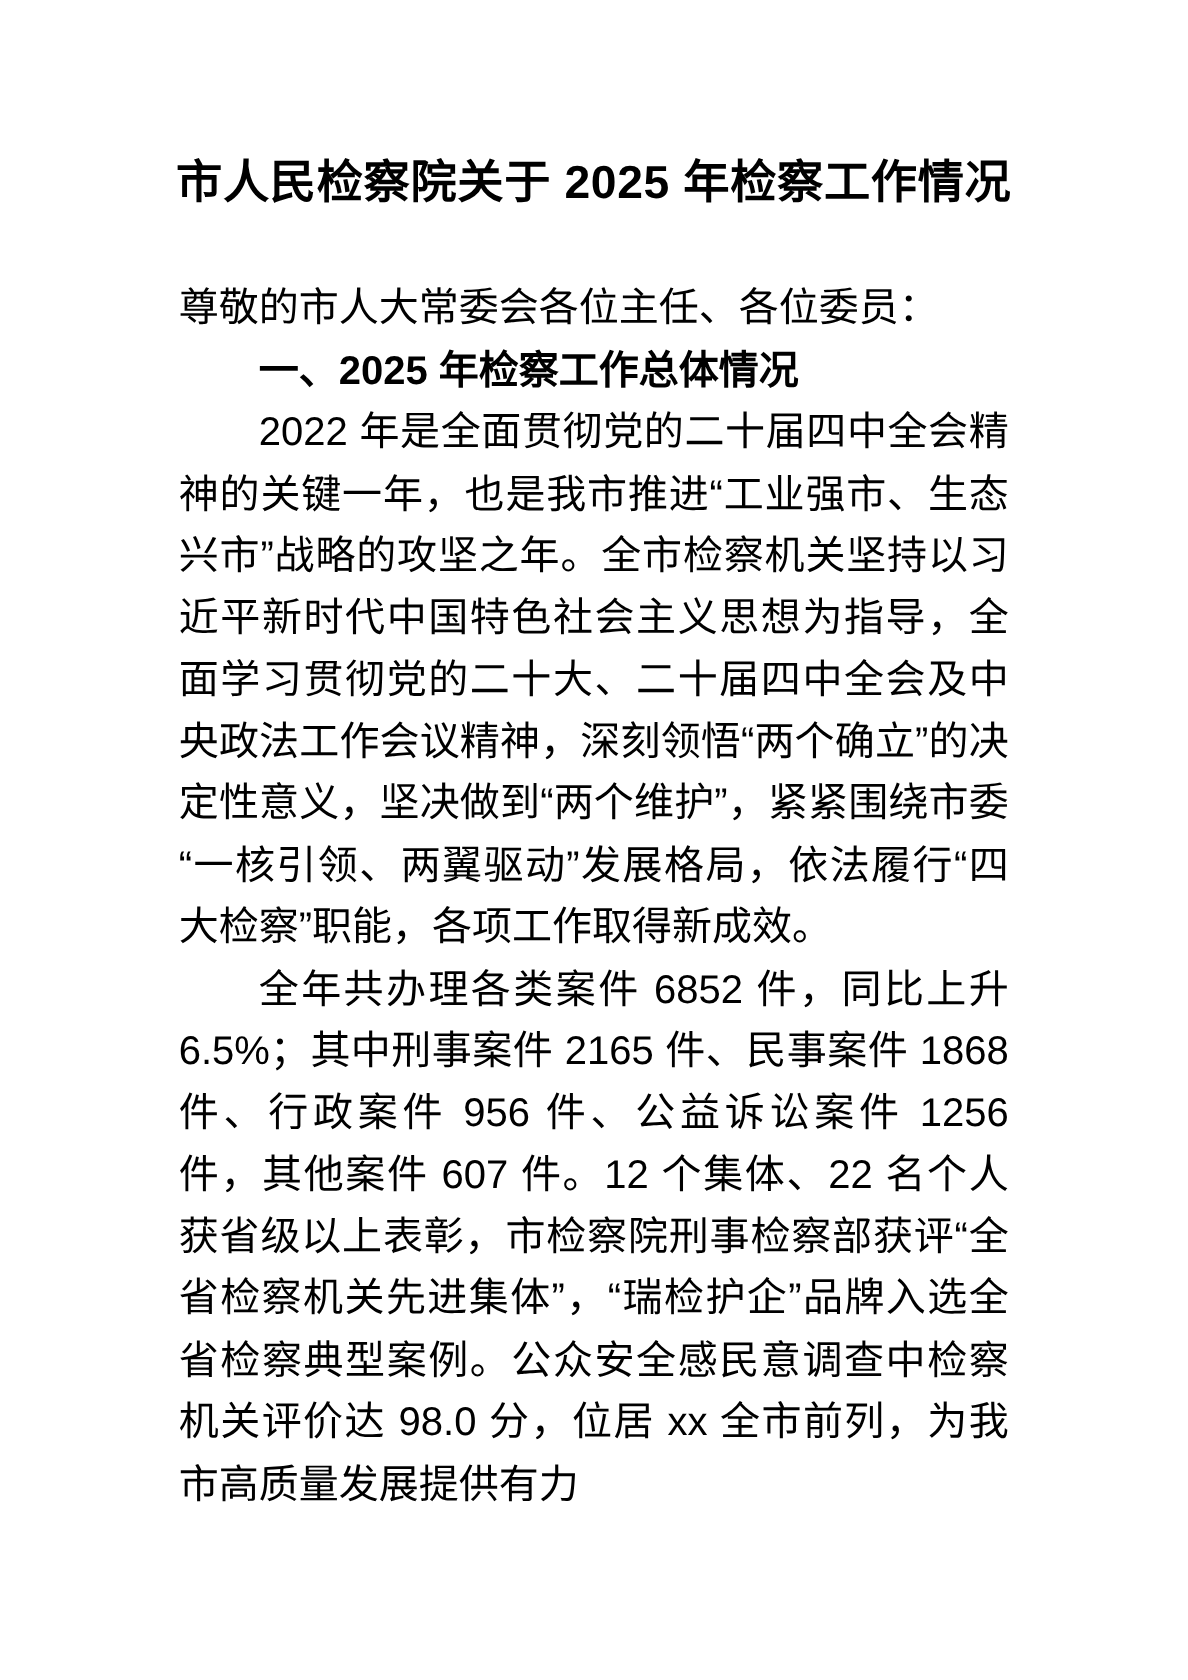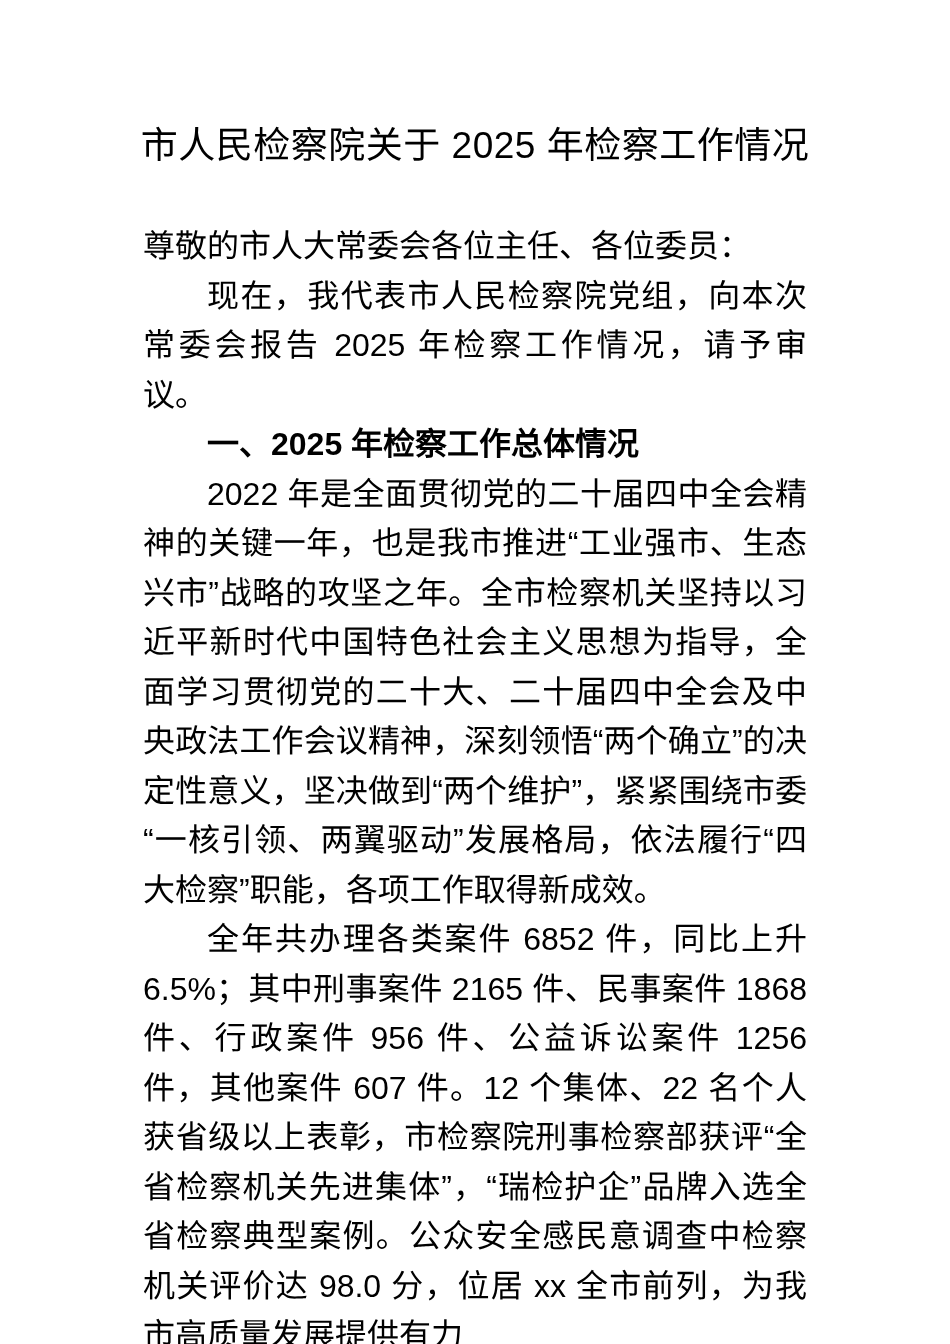--- a/index.html
+++ b/index.html
@@ -15,21 +15,21 @@
     background: #ffffff;
     color: #000000;
     font-family: "Liberation Sans", "DejaVu Sans", sans-serif;
     overflow: hidden;
     box-sizing: border-box;
   }
   .report-title {
     margin: 0;
     padding-top: 119px;
     font-size: 37px;
-    font-weight: 400;
+    font-weight: 700;
     line-height: 54px;
     text-align: center;
     letter-spacing: 0.5px;
   }
   .report-title .title-line {
     display: block;
   }
   .content {
     margin: 49px 143px 0 143px;
     font-size: 32px;
@@ -54,21 +54,20 @@
 
 <div class="page">
 
   <h1 class="report-title">
     <span class="title-line">市人民检察院关于 2025 年检察工作情况</span>
   </h1>
 
   <div class="content">
     <p>尊敬的市人大常委会各位主任、各位委员：</p>
 
-    <p class="p-indent">现在，我代表市人民检察院党组，向本次常委会报告 2025 年检察工作情况，请予审议。</p>
 
     <p class="p-heading">一、2025 年检察工作总体情况</p>
 
     <p class="p-indent">2022 年是全面贯彻党的二十届四中全会精神的关键一年，也是我市推进“工业强市、生态兴市”战略的攻坚之年。全市检察机关坚持以习近平新时代中国特色社会主义思想为指导，全面学习贯彻党的二十大、二十届四中全会及中央政法工作会议精神，深刻领悟“两个确立”的决定性意义，坚决做到“两个维护”，紧紧围绕市委“一核引领、两翼驱动”发展格局，依法履行“四大检察”职能，各项工作取得新成效。</p>
 
     <p class="p-indent">全年共办理各类案件 6852 件，同比上升 6.5%；其中刑事案件 2165 件、民事案件 1868 件、行政案件 956 件、公益诉讼案件 1256 件，其他案件 607 件。12 个集体、22 名个人获省级以上表彰，市检察院刑事检察部获评“全省检察机关先进集体”，“瑞检护企”品牌入选全省检察典型案例。公众安全感民意调查中检察机关评价达 98.0 分，位居 xx 全市前列，为我市高质量发展提供有力</p>
   </div>
 
 </div>
 

